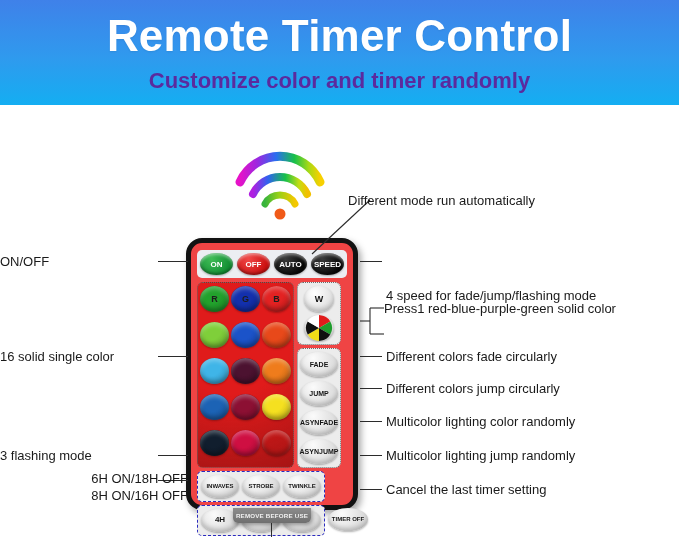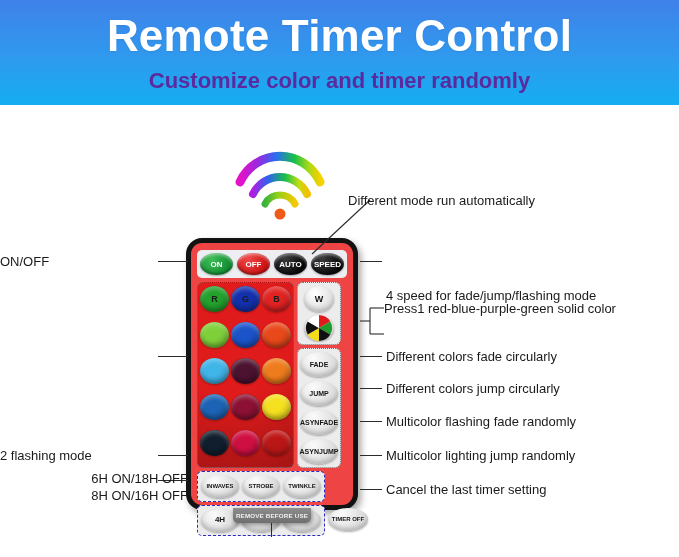--- a/index.html
+++ b/index.html
@@ -321,26 +321,27 @@
   <div class="line hline" style="left:158px; top:455px; width:30px;"></div>
   <div class="line hline" style="left:158px; top:480px; width:30px;"></div>
 
   <div class="line vline" style="left:271px; top:523px; height:14px;"></div>
 
   <div class="lbl r" style="left:348px; top:192px;">Different mode run automatically</div>
   <div class="lbl r" style="left:386px; top:253px;margin-top:34px;">4 speed for fade/jump/flashing mode</div>
   <div class="lbl r" style="left:384px; top:300px;">Press1 red-blue-purple-green solid color</div>
   <div class="lbl r" style="left:386px; top:348px;">Different colors fade circularly</div>
   <div class="lbl r" style="left:386px; top:380px;">Different colors jump circularly</div>
-  <div class="lbl r" style="left:386px; top:413px;">Multicolor flashing fade randomly</div>
+  <div class="lbl r" style="left:386px; top:413px;">Multicolor lighting color randomly</div>
   <div class="lbl r" style="left:386px; top:481px;">Cancel the last timer setting</div>
   <div class="lbl r" style="left:386px; top:447px;">Multicolor lighting jump randomly</div>
 
   <div class="lbl l" style="left:0px; top:253px; width:155px;">ON/OFF</div>
-  <div class="lbl l" style="left:0px; top:447px; width:155px;">2 flashing mode</div>
+  <div class="lbl l" style="left:0px; top:348px; width:155px;">16 solid single color</div>
+  <div class="lbl l" style="left:0px; top:447px; width:155px;">3 flashing mode</div>
 
   <div class="timing-block">
     <div>6H ON/18H OFF</div>
     <div>8H ON/16H OFF</div>
   </div>
 
 
 </div>
 
 </body></html>

